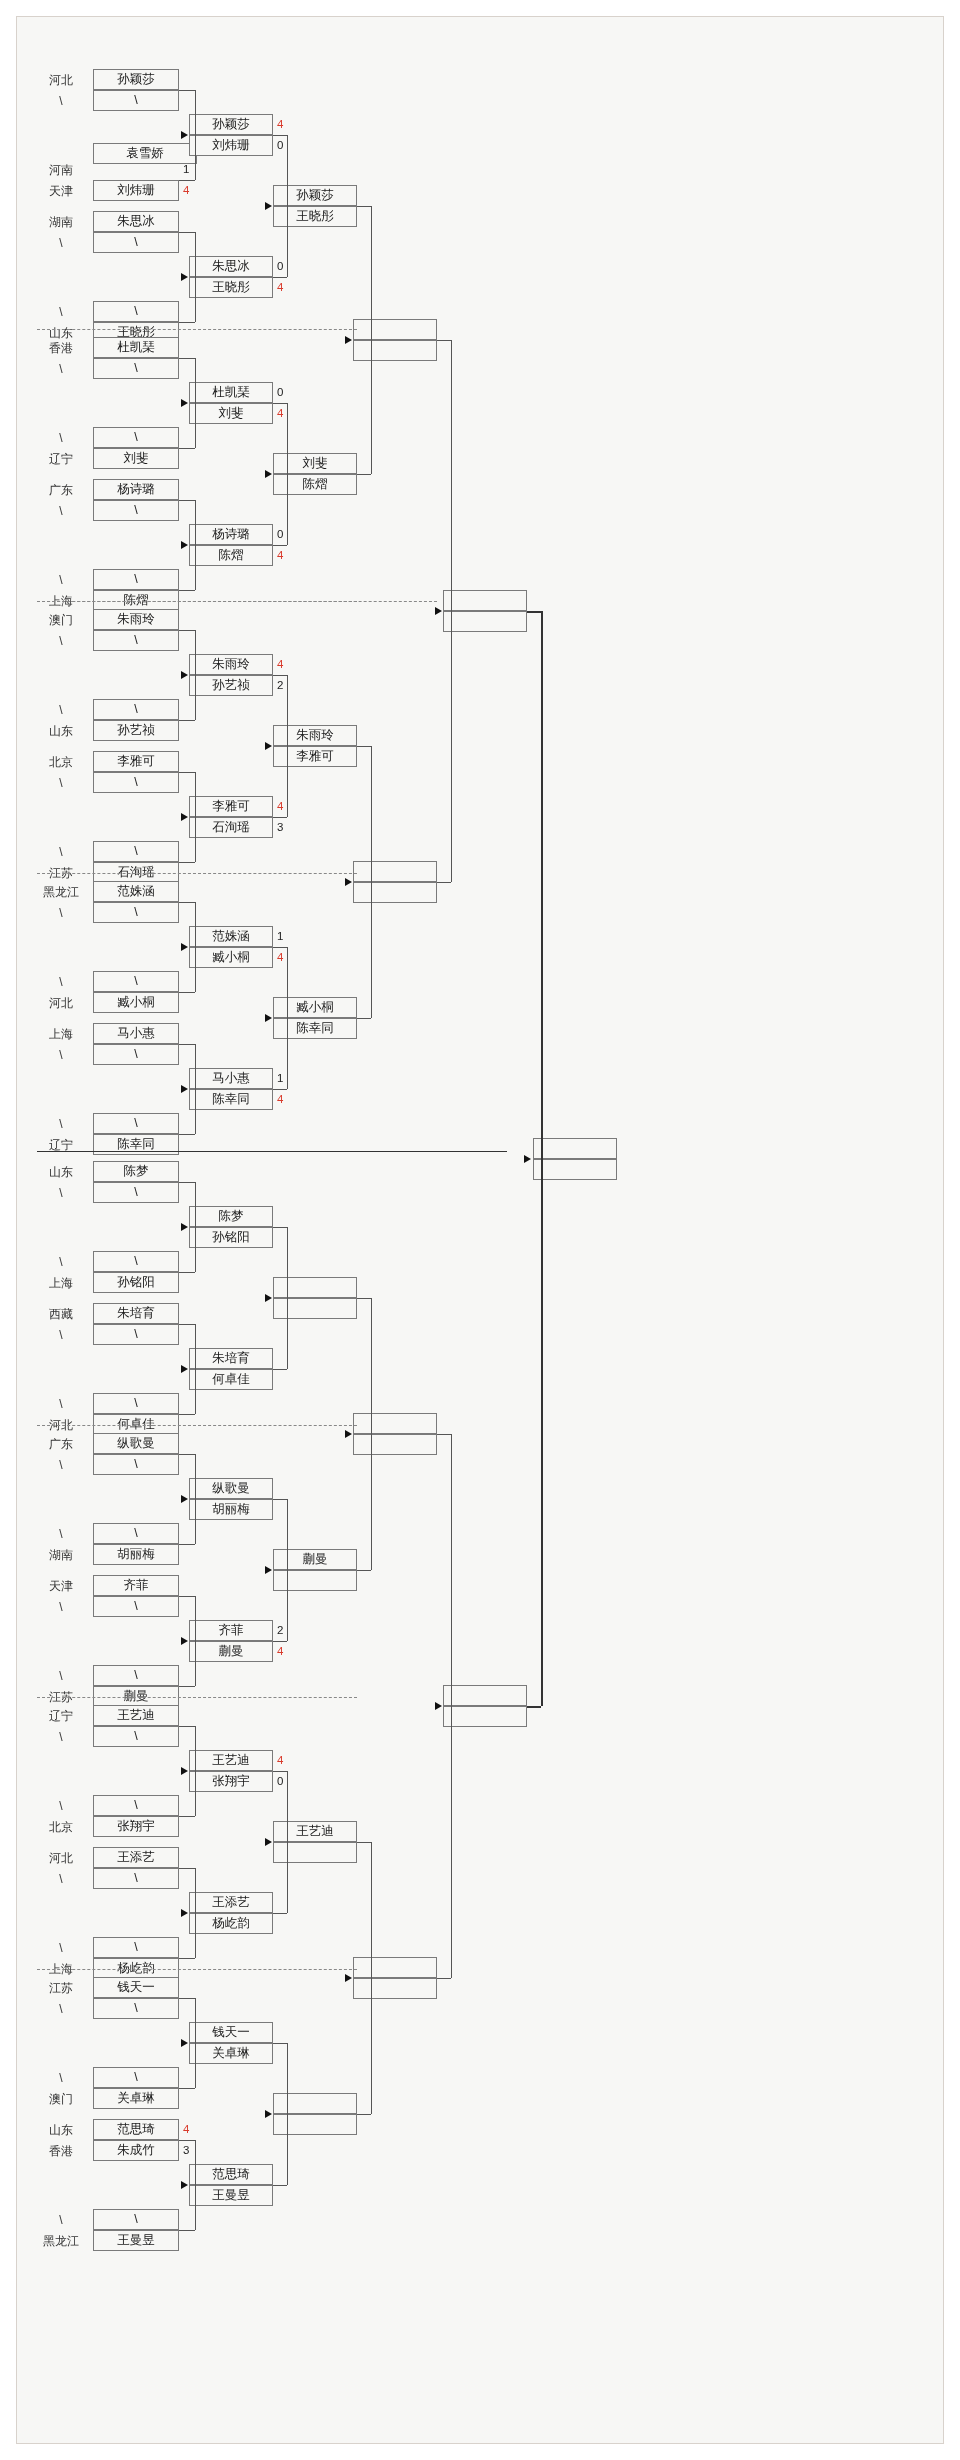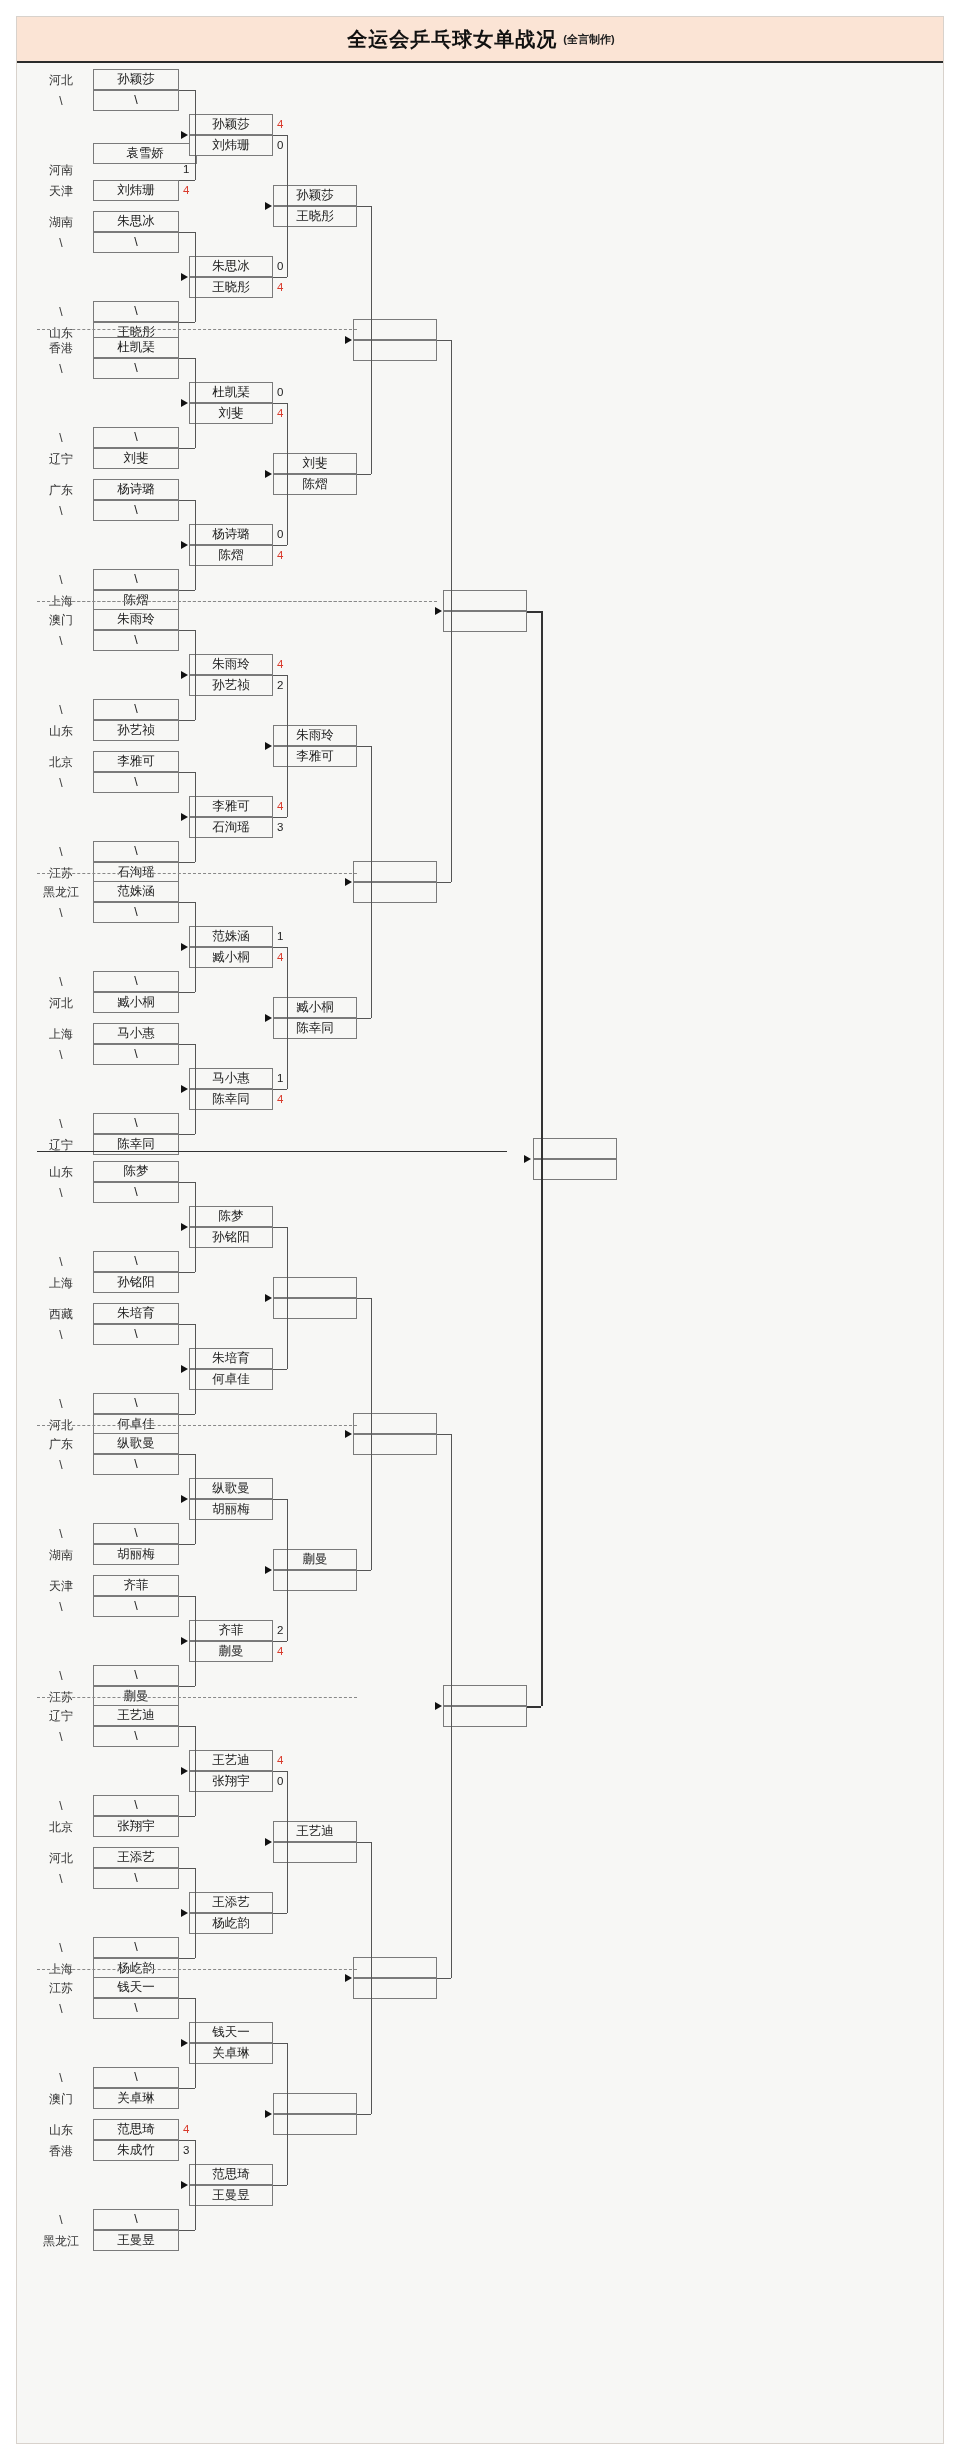--- a/index.html
+++ b/index.html
@@ -85,24 +85,20 @@
     border-top:1px dashed #888;
   }
   .sep.solid { border-top:1.5px solid #333; }
 </style>
 </head>
 <body>
 
 <div id="page">
   <div id="frame">
 
-    <div id="titlebar">
-      <span id="title-main">全运会乒乓球女单战况</span>
-      <span id="title-sub">(全言制作)</span>
-    </div>
 
     <div id="canvas">
         <div class="prov" style="left: 22px; top: 10px; width: 44px; height: 13px;">河北</div>
         <div class="prov" style="left: 22px; top: 31px; width: 44px; height: 13px;">\</div>
         <div class="box" style="left: 76px; top: 6px; width: 86px; height: 21px;">孙颖莎</div>
         <div class="box" style="left: 76px; top: 27px; width: 86px; height: 21px;">\</div>
         <div class="prov" style="left: 22px; top: 100px; width: 44px; height: 13px;">河南</div>
         <div class="prov" style="left: 22px; top: 121px; width: 44px; height: 13px;">天津</div>
         <div class="box" style="left: 76px; top: 80px; width: 104px; height: 21px;">袁雪娇</div>
         <div class="box" style="left: 76px; top: 117px; width: 86px; height: 21px;">刘炜珊</div>

